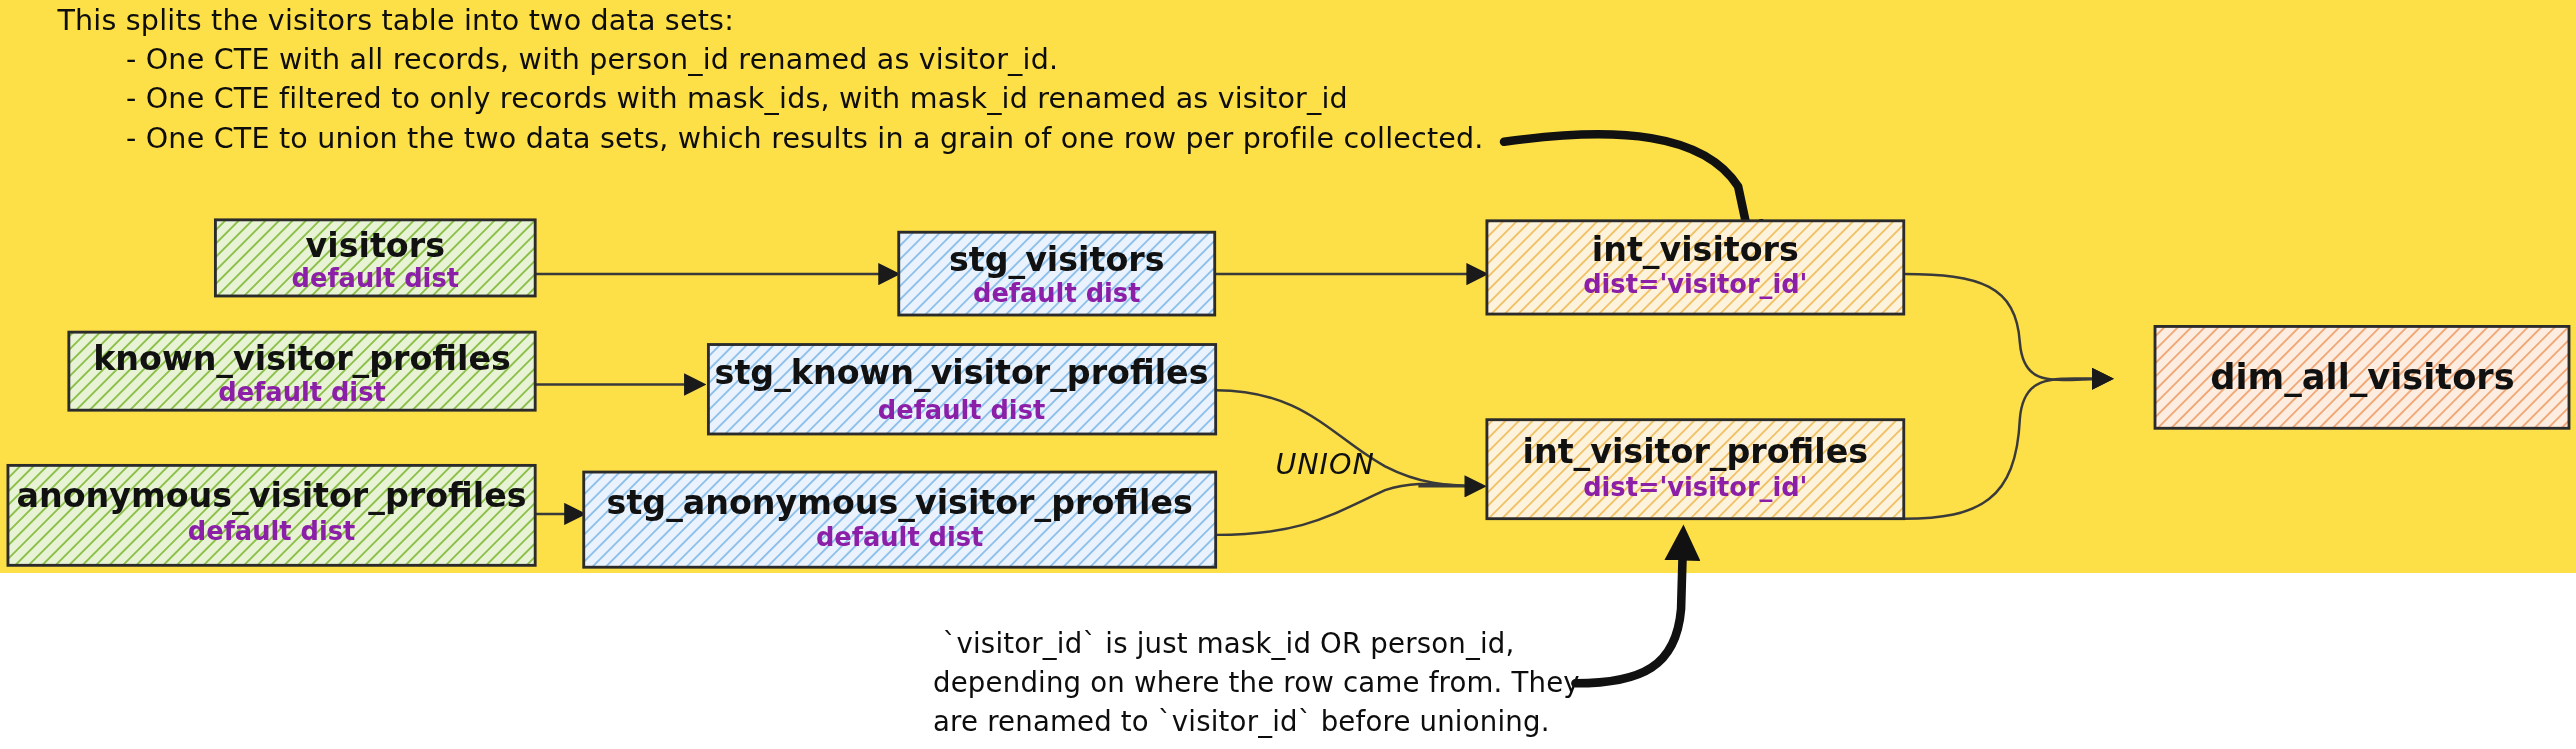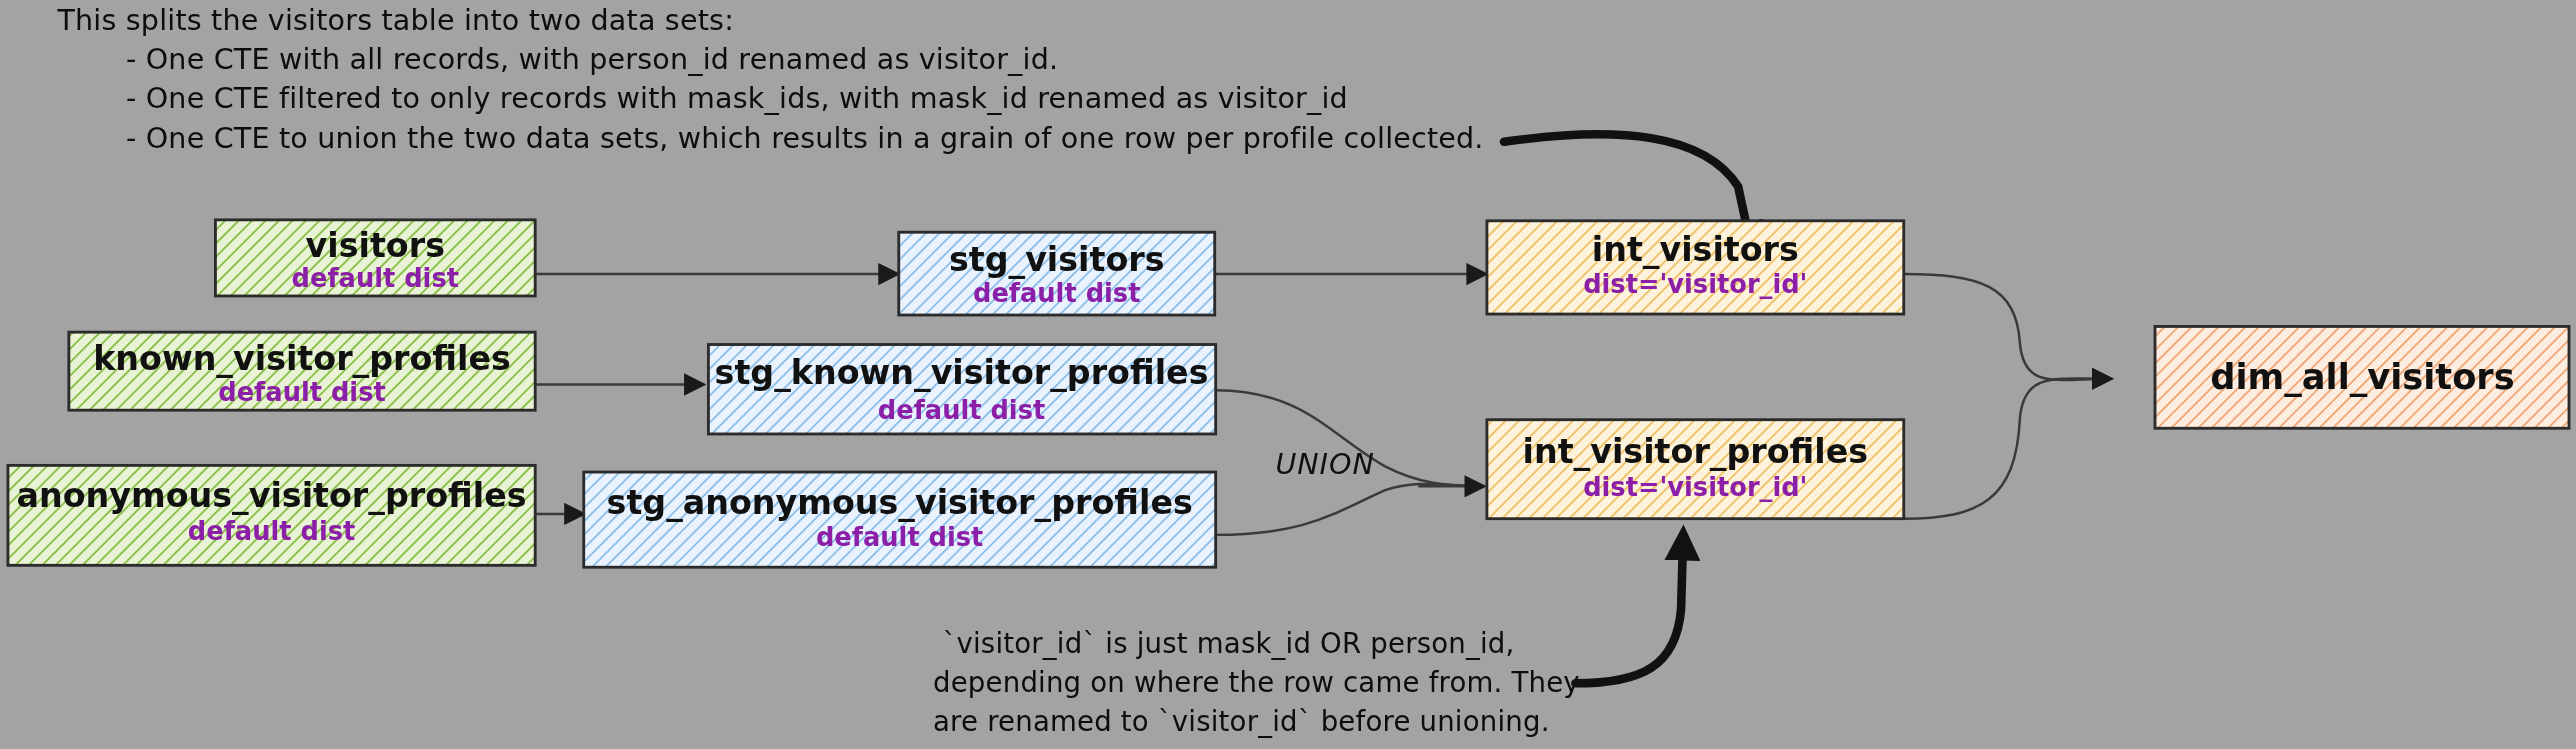--- a/index.html
+++ b/index.html
@@ -1,21 +1,21 @@
 <!DOCTYPE html>
 <html style="font-size:15.2px"><head>
 <meta charset="utf-8">
 <style>
   html,body{margin:0;padding:0;background:#ffffff;}
   body{
     width:2576px;height:749px;overflow:hidden;
     font-family:"DejaVu Sans", sans-serif;
     background:#fff;
   }
-  #stage{position:relative;width:2576px;height:749px;background:#a3a3a3;}
+  #stage{position:relative;width:2576px;height:573px;background:#fde047;}
   svg#diagram{position:absolute;left:0;top:0;width:2576px;height:749px;}
 
   .note-text{
     font-family:"DejaVu Sans", sans-serif;
     font-size:30px;
     fill:#0d0d0d;
     letter-spacing:.2px;
   }
   .note-text.small{font-size:29px;}
 

